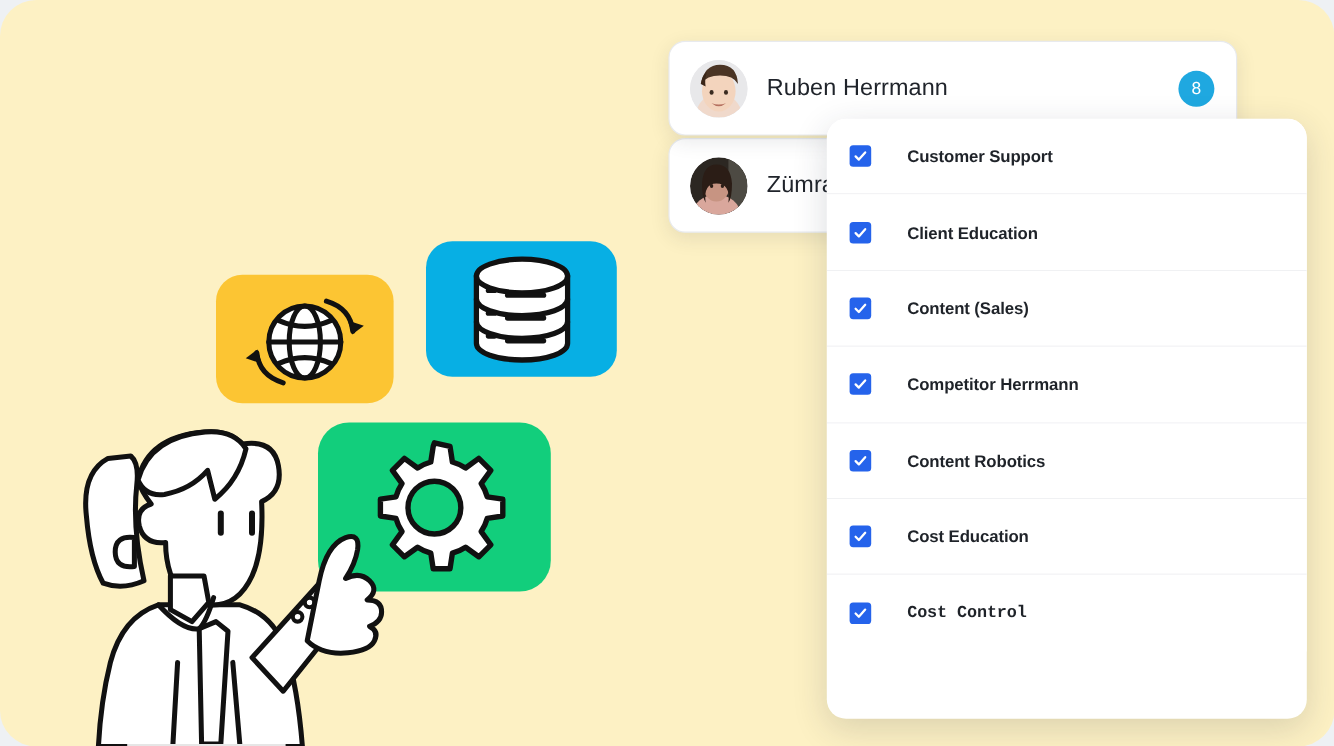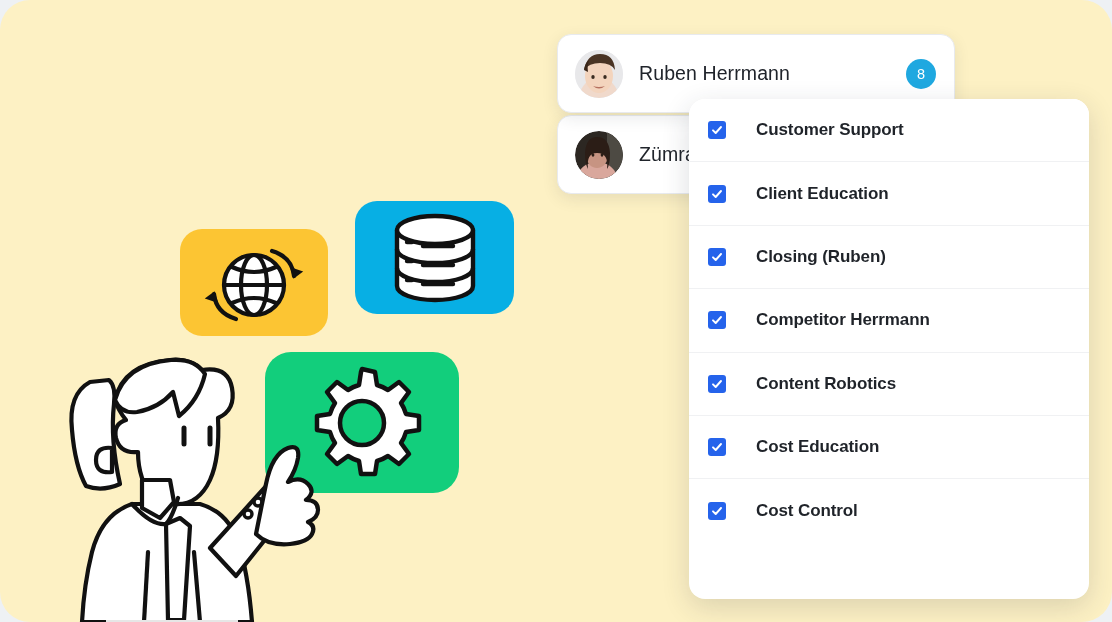--- a/index.html
+++ b/index.html
@@ -66,21 +66,21 @@
     background: #ffffff;
     border: 1px solid #e8eaee;
     border-radius: 14px;
     box-shadow: 0 5px 16px rgba(40, 45, 60, 0.10);
     display: flex;
     align-items: center;
     box-sizing: border-box;
   }
   #user-card-1 {
     left: 557px; top: 34px;
-    width: 398px; height: 79px;
+    width: 474px; height: 79px;
     padding: 0 18px 0 17px;
     z-index: 3;
   }
   #user-card-2 {
     left: 557px; top: 115px;
     width: 398px; height: 79px;
     padding: 0 18px 0 17px;
     z-index: 2;
   }
   .avatar {
@@ -127,34 +127,34 @@
   }
   .dd-row {
     height: 63.4px;
     display: flex;
     align-items: center;
     padding-left: 19px;
     box-sizing: border-box;
     border-bottom: 1px solid #f0f1f3;
     background: #fff;
   }
-  .dd-row:last-child { border-bottom: none; }
+  .dd-row:last-child { border-bottom: none; font-family: Liberation Mono, monospace; }
   .cbox {
     width: 18px; height: 18px;
     border-radius: 3px;
     background: #2563EB;
     flex: 0 0 18px;
     display: flex;
     align-items: center;
     justify-content: center;
   }
   .cbox svg { display:block; }
   .dd-label {
     margin-left: 30px;
-    font-size: 17px;
+    font-size: 14px;
     font-weight: bold;
     color: #1f2329;
     letter-spacing: -0.1px;
     white-space: nowrap;
   }
 </style>
 </head>
 <body>
 
 <div id="stage">
@@ -316,21 +316,21 @@
       </span>
       <span class="dd-label">Client Education</span>
     </div>
 
     <div class="dd-row">
       <span class="cbox">
         <svg width="12" height="12" viewBox="0 0 12 12">
             <path d="M2 6.3 L4.7 9 L10 3" fill="none" stroke="#ffffff" stroke-width="1.9" stroke-linecap="round" stroke-linejoin="round"></path>
           </svg>
       </span>
-      <span class="dd-label">Closing (Ruben)</span>
+      <span class="dd-label">Content (Sales)</span>
     </div>
 
 
     <div class="dd-row">
       <span class="cbox">
         <svg width="12" height="12" viewBox="0 0 12 12">
             <path d="M2 6.3 L4.7 9 L10 3" fill="none" stroke="#ffffff" stroke-width="1.9" stroke-linecap="round" stroke-linejoin="round"></path>
           </svg>
       </span>
       <span class="dd-label">Competitor Herrmann</span>

